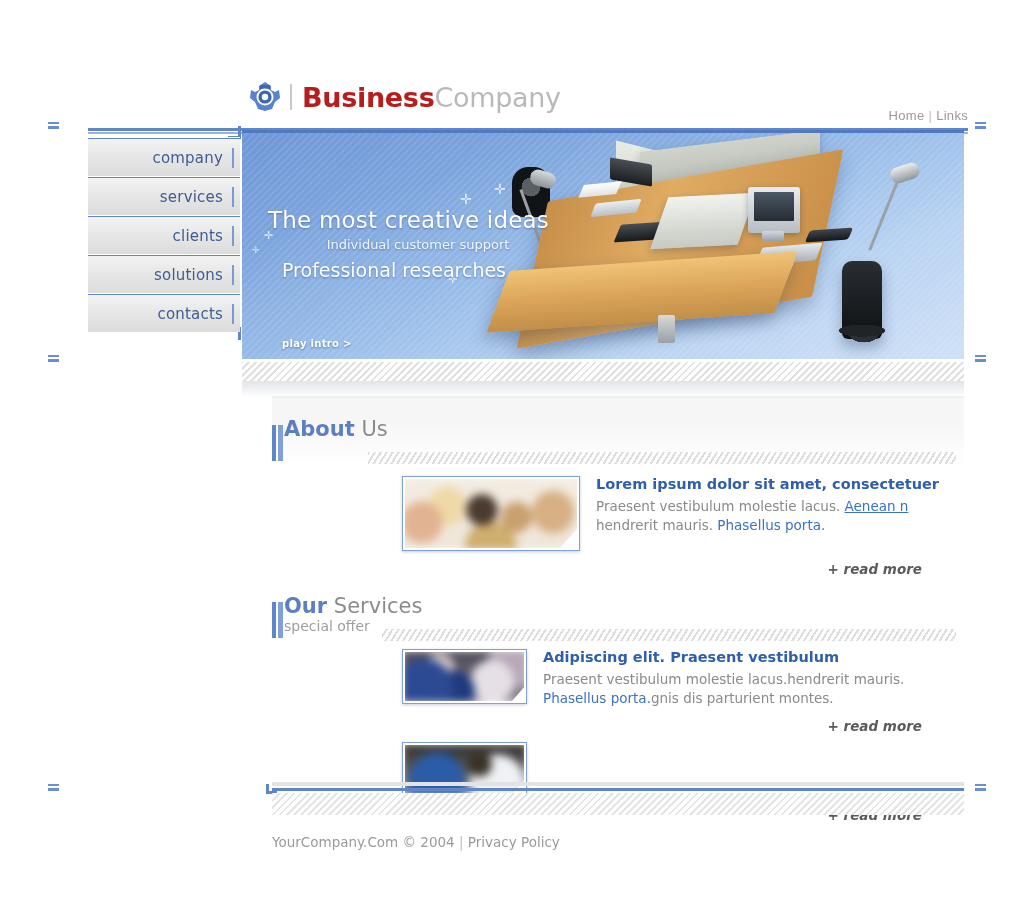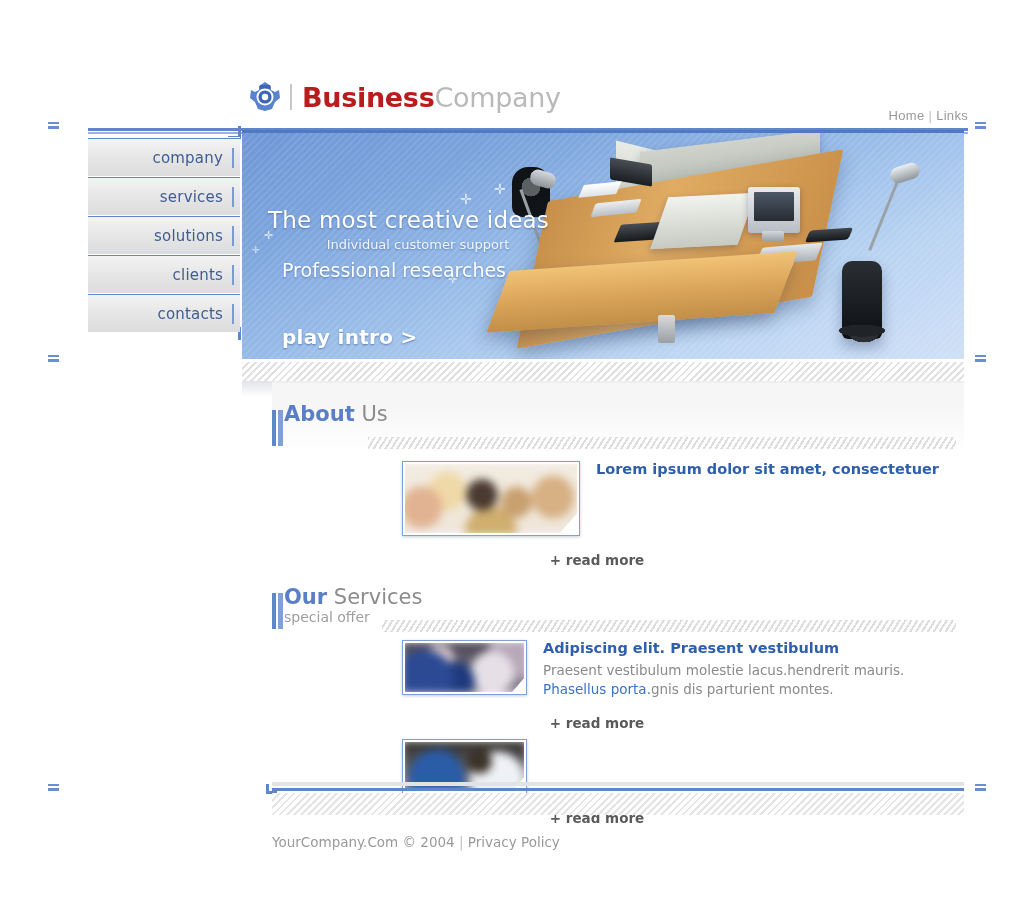--- a/index.html
+++ b/index.html
@@ -88,21 +88,21 @@
   }
   .hero-h3 {
     font-size: 19px; color: #ffffff; margin-top: 7px; padding-left: 14px;
     text-shadow: 0 1px 2px rgba(30,60,120,.45);
     font-family: "DejaVu Sans", sans-serif;
   }
   .sparkle { position:absolute; color:#e8f1ff; font-size:14px; opacity:.9; }
 
   .play {
     position: absolute; left: 40px; bottom: 10px;
-    font-size: 20px; font-weight: bold; color: #ffffff; letter-spacing:.3px;
+    font-size: 10px; font-weight: bold; color: #ffffff; letter-spacing:.3px;
     font-family: "DejaVu Sans", sans-serif;
     text-shadow: 0 1px 2px rgba(30,60,120,.5);
     cursor: pointer;
   }
 
   
   .desk-wrap { position:absolute; right:4px; top:0; width:470px; height:229px; }
   .deskTop {
     position:absolute; left:40px; top:46px; width:300px; height:140px;
     background: linear-gradient(100deg,#c78f4a,#e0ab63 40%,#c98f49);
@@ -188,21 +188,21 @@
     position:absolute; left:242px; top:362px; width:722px; height:19px;
     background: repeating-linear-gradient(-45deg,#ffffff 0 3px,#e0e0e0 3px 5px);
   }
   .hero-shadow {
     position:absolute; left:242px; top:381px; width:722px; height:16px;
     background: linear-gradient(rgba(120,130,145,.22), rgba(255,255,255,0));
   }
 
   
   .main {
-    position: absolute; left: 272px; top: 381px; width: 692px; height: 400px;
+    position: absolute; left: 272px; top: 396px; width: 692px; height: 400px;
     background: linear-gradient(#efefef 0 2px, #f6f6f6 2px 26px, #ffffff 70px);
   }
 
   .sec-head { position: relative; padding-left: 12px; height: 50px; }
   .sec-head .tickmark {
     position:absolute; left:0; top:7px; width:11px; height:36px;
     background: linear-gradient(90deg,#5f86c8 0 4px, #ffffff 4px 6px, #7fa0d8 6px 11px);
   }
   .sec-title { font-size: 21px; line-height: 23px; font-family: "DejaVu Sans", sans-serif; }
   .sec-title .t1 { color: #5b7fc4; font-weight: bold; }
@@ -258,22 +258,22 @@
     font-size: 14.5px; font-weight: bold; color: #2f5fab; margin-bottom: 5px;
     font-family: "DejaVu Sans", sans-serif;
   }
   .art-body {
     font-size: 13.5px; color: #8a8a8a; line-height: 19px;
     font-family: "DejaVu Sans", sans-serif;
   }
   .art-body a.lnk { color: #3b72c4; text-decoration: none; }
   .art-body a.lnk.u { text-decoration: underline; }
   .readmore {
-    text-align: center; font-size: 13.5px; font-weight: bold; color: #5a5a5a;
-    margin-top: 16px; cursor: pointer; font-family: "DejaVu Sans", sans-serif;
+    text-align: right; font-size: 13.5px; font-weight: bold; color: #5a5a5a;
+    margin-top: 10px; cursor: pointer; font-family: "DejaVu Sans", sans-serif; font-style: italic;
   }
 
   
   .foot-rule1 { position:absolute; left:272px; top:782px; width:692px; height:4px; background:#e3e3e3; }
   .foot-rule2 { position:absolute; left:272px; top:788px; width:692px; height:3px; background:#5f86c8; }
   .foot-notch { position:absolute; left:266px; top:784px; width:11px; height:10px;
                 border-left:3px solid #5f86c8; border-bottom:3px solid #5f86c8; }
   .foot-hatch { position:absolute; left:272px; top:793px; width:692px; height:22px;
                 background: repeating-linear-gradient(-45deg,#ffffff 0 3px,#e4e4e4 3px 5px); }
   .foot-text { position:absolute; left:272px; top:834px; font-size:13.5px; color:#9a9a9a;
@@ -323,25 +323,25 @@
   <nav class="nav">
     <div class="nav-item">
       <span class="lbl">company</span>
       <span class="bar"></span>
     </div>
     <div class="nav-item">
       <span class="lbl">services</span>
       <span class="bar"></span>
     </div>
     <div class="nav-item">
+      <span class="lbl">clients</span>
+      <span class="bar"></span>
+    </div>
+    <div class="nav-item">
       <span class="lbl">solutions</span>
-      <span class="bar"></span>
-    </div>
-    <div class="nav-item">
-      <span class="lbl">clients</span>
       <span class="bar"></span>
     </div>
     <div class="nav-item">
       <span class="lbl">contacts</span>
       <span class="bar"></span>
     </div>
   </nav>
 
   <section class="hero">
 
@@ -399,20 +399,21 @@
     </div>
 
     <div class="row" style="padding-left:130px; margin-top:8px;">
       <div class="thumb" style="width:178px;height:75px;">
         <div class="inner" style="width:172px;height:69px;">
           <div class="ph people" style="width:100%;height:100%;"></div>
         </div>
       </div>
       <div class="txt">
         <div class="art-title">Lorem ipsum dolor sit amet, consectetuer</div>
+        <div class="art-body"><span>Praesent vestibulum molestie lacus. </span><a class="lnk u" href="#">Aenean n</a><br><span>hendrerit mauris. </span><a class="lnk" href="#">Phasellus porta.</a></div>
       </div>
     </div>
     <div class="readmore" style="padding-right:42px;">+ read more</div>
 
     <div class="sec-head" style="margin-top:18px;">
       <div class="tickmark"></div>
       <div class="sec-title">
         <span class="t1">Our</span><span class="t2"> Services</span>
       </div>
       <div class="sec-sub">special offer</div>

